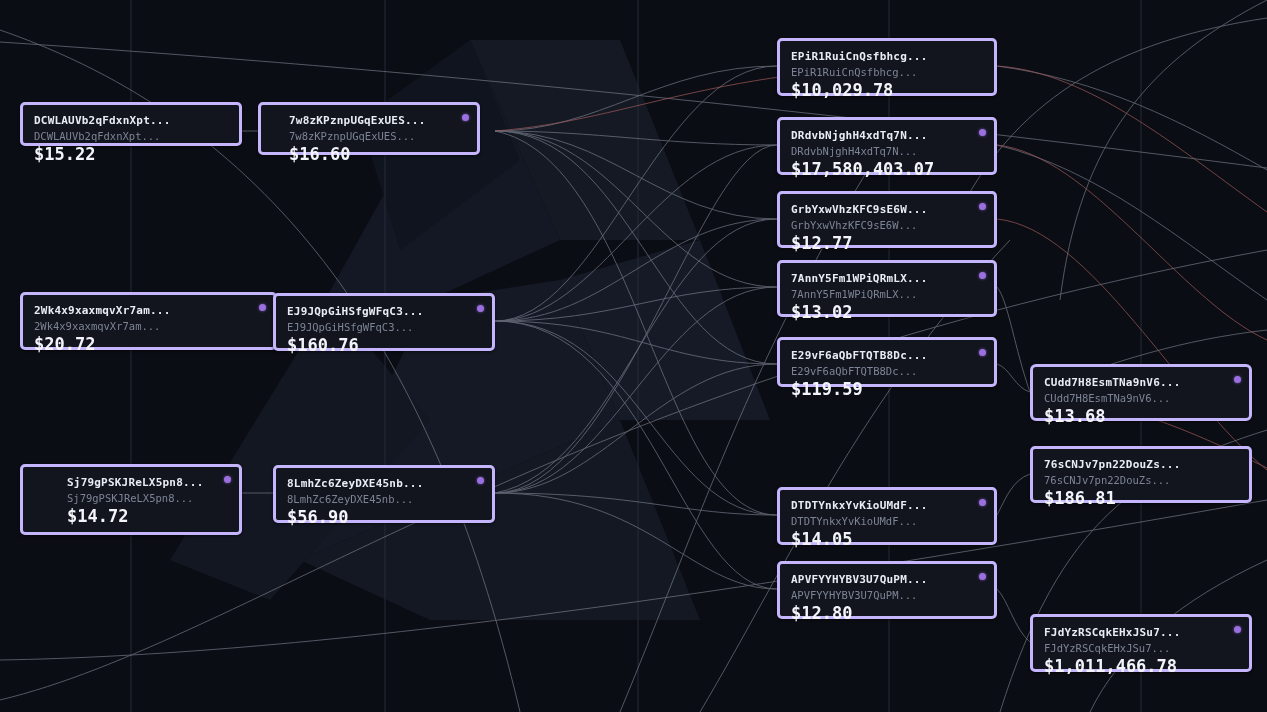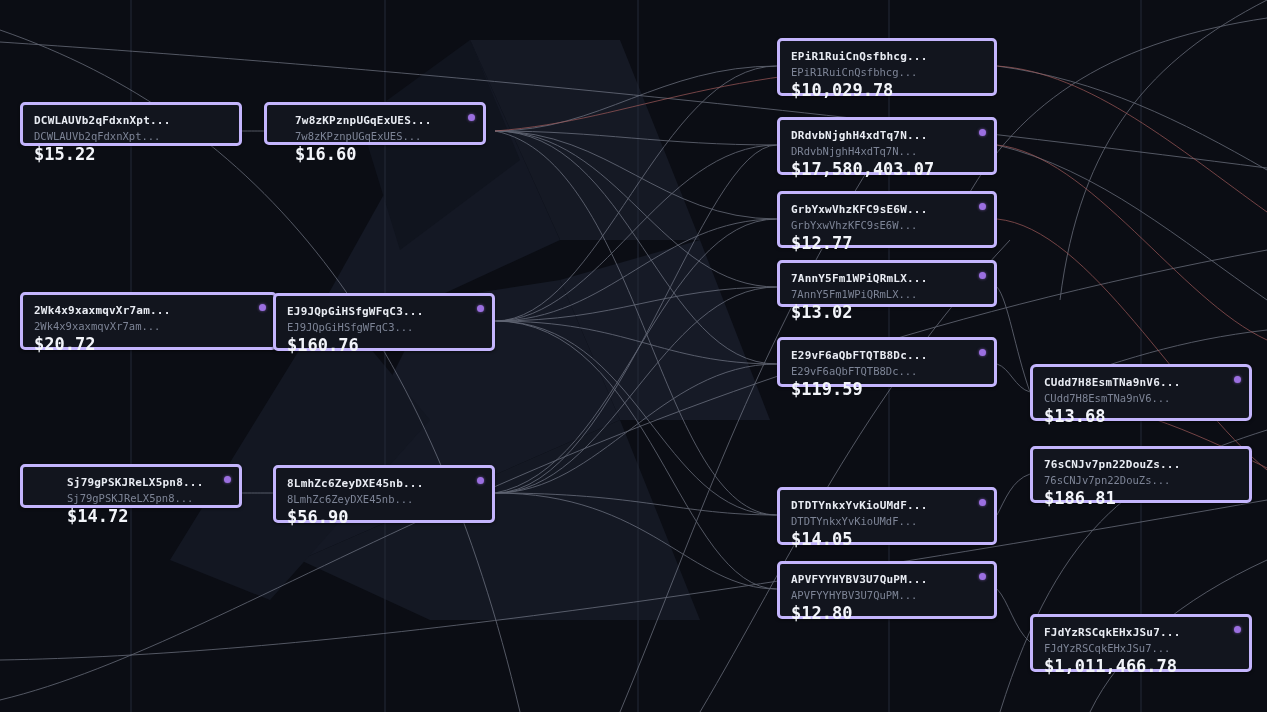--- a/index.html
+++ b/index.html
@@ -155,27 +155,27 @@
         <div class="title">DCWLAUVb2qFdxnXpt...</div>
         <div class="sub">DCWLAUVb2qFdxnXpt...</div>
         <div class="amount">$15.22</div>
       </div>
       <div class="node" style="left: 20px; top: 292px; width: 257px; height: 58px;">
         <div class="title">2Wk4x9xaxmqvXr7am...</div>
         <div class="sub">2Wk4x9xaxmqvXr7am...</div>
         <div class="amount">$20.72</div>
         <div class="handle"></div>
       </div>
-      <div class="node" style="left: 20px; top: 464px; width: 222px; height: 44px; padding-left: 44px;">
+      <div class="node" style="left: 20px; top: 464px; width: 222px; height: 71px; padding-left: 44px;">
         <div class="title">Sj79gPSKJReLX5pn8...</div>
         <div class="sub">Sj79gPSKJReLX5pn8...</div>
         <div class="amount">$14.72</div>
         <div class="handle"></div>
       </div>
-      <div class="node" style="left: 264px; top: 102px; width: 222px; height: 43px; padding-left: 28px;">
+      <div class="node" style="left: 258px; top: 102px; width: 222px; height: 53px; padding-left: 28px;">
         <div class="title">7w8zKPznpUGqExUES...</div>
         <div class="sub">7w8zKPznpUGqExUES...</div>
         <div class="amount">$16.60</div>
         <div class="handle"></div>
       </div>
       <div class="node" style="left: 273px; top: 293px; width: 222px; height: 58px;">
         <div class="title">EJ9JQpGiHSfgWFqC3...</div>
         <div class="sub">EJ9JQpGiHSfgWFqC3...</div>
         <div class="amount">$160.76</div>
         <div class="handle"></div>
@@ -196,21 +196,21 @@
         <div class="sub">DRdvbNjghH4xdTq7N...</div>
         <div class="amount">$17,580,403.07</div>
         <div class="handle"></div>
       </div>
       <div class="node" style="left: 777px; top: 191px; width: 220px; height: 57px;">
         <div class="title">GrbYxwVhzKFC9sE6W...</div>
         <div class="sub">GrbYxwVhzKFC9sE6W...</div>
         <div class="amount">$12.77</div>
         <div class="handle"></div>
       </div>
-      <div class="node" style="left: 777px; top: 260px; width: 220px; height: 47px;">
+      <div class="node" style="left: 777px; top: 260px; width: 220px; height: 57px;">
         <div class="title">7AnnY5Fm1WPiQRmLX...</div>
         <div class="sub">7AnnY5Fm1WPiQRmLX...</div>
         <div class="amount">$13.02</div>
         <div class="handle"></div>
       </div>
       <div class="node" style="left: 777px; top: 337px; width: 220px; height: 50px;">
         <div class="title">E29vF6aQbFTQTB8Dc...</div>
         <div class="sub">E29vF6aQbFTQTB8Dc...</div>
         <div class="amount">$119.59</div>
         <div class="handle"></div>

